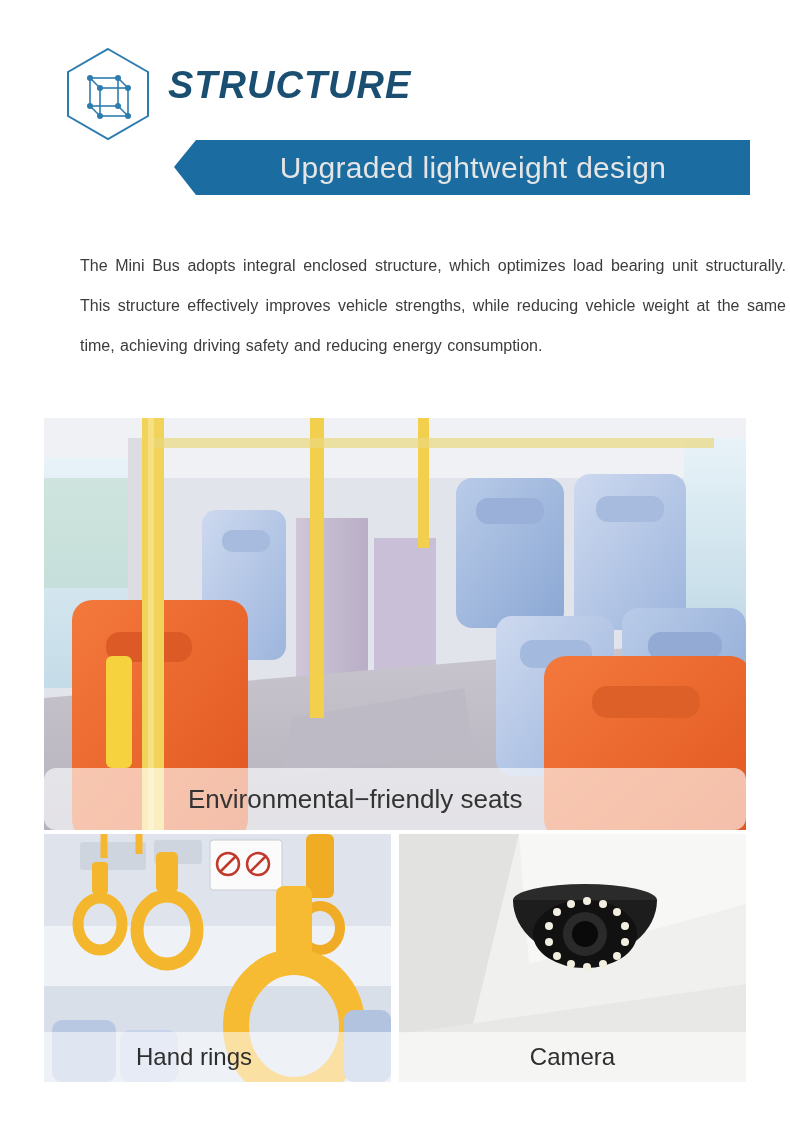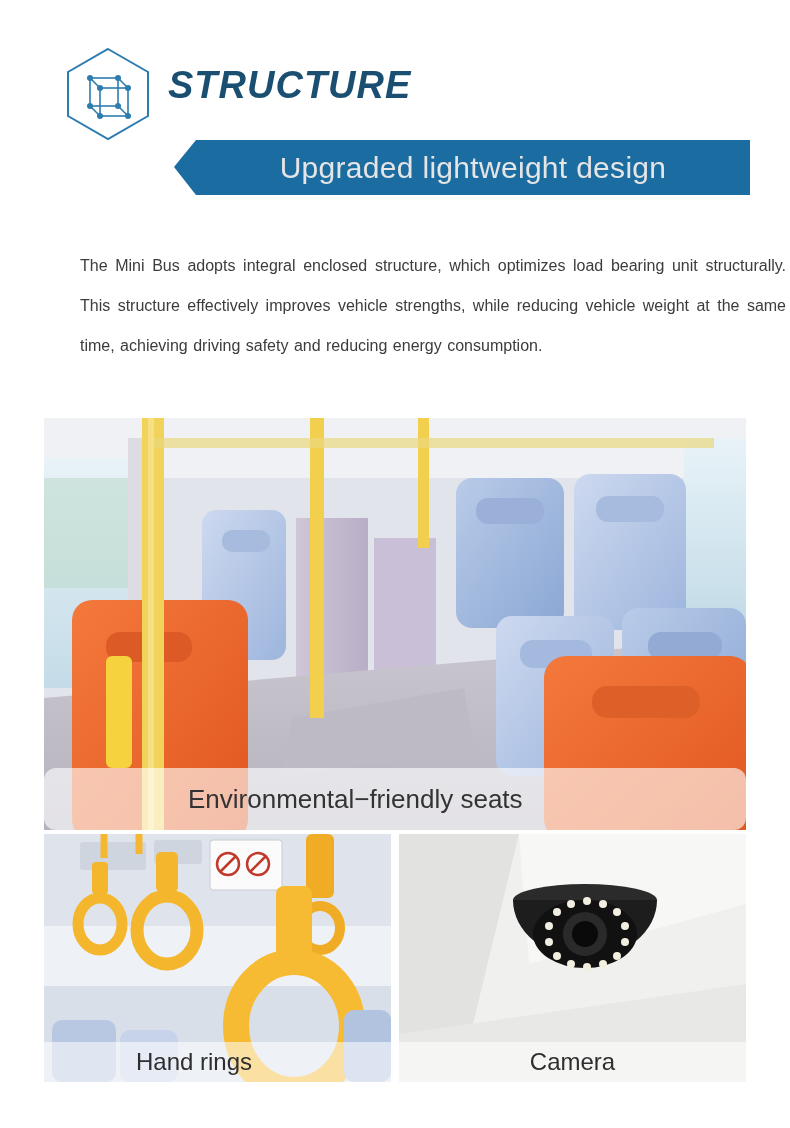--- a/index.html
+++ b/index.html
@@ -135,21 +135,21 @@
     height: 248px;
     margin-left: 8px;
     overflow: hidden;
     background: #e6e6e6;
   }
   .cap-bottom {
     position: absolute;
     left: 0;
     bottom: 0;
     width: 100%;
-    height: 40px;
+    height: 50px;
     background: rgba(255,255,255,0.55);
     display: flex;
     align-items: center;
   }
   .cap-bottom .cap-text {
     font-size: 24px;
     color: #2e2e2e;
     padding-left: 92px;
   }
   .cap-bottom.center .cap-text {

